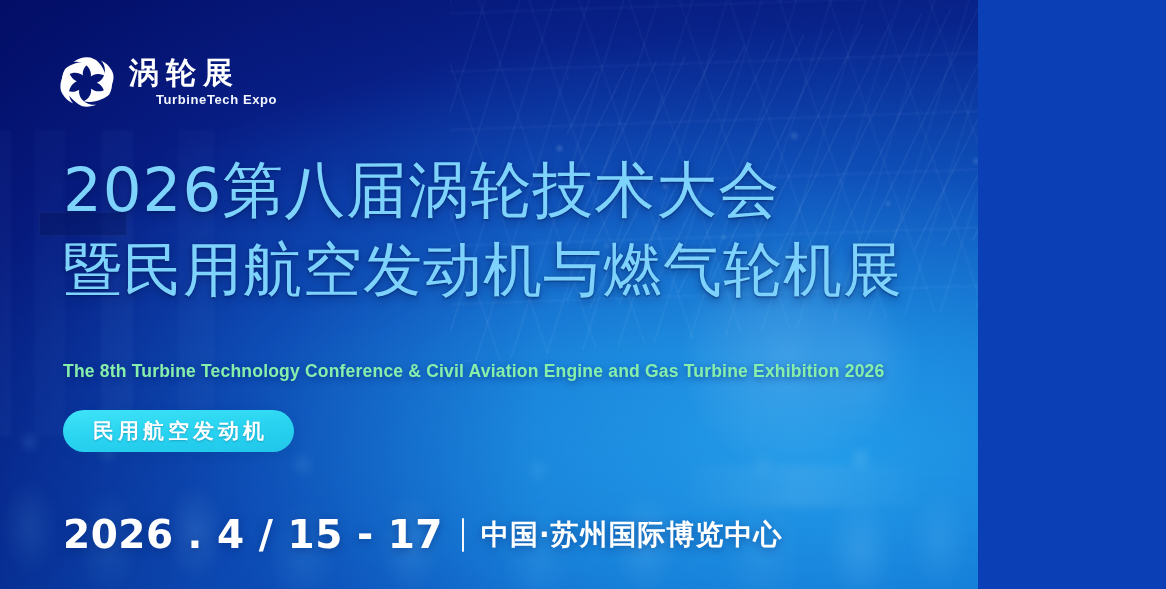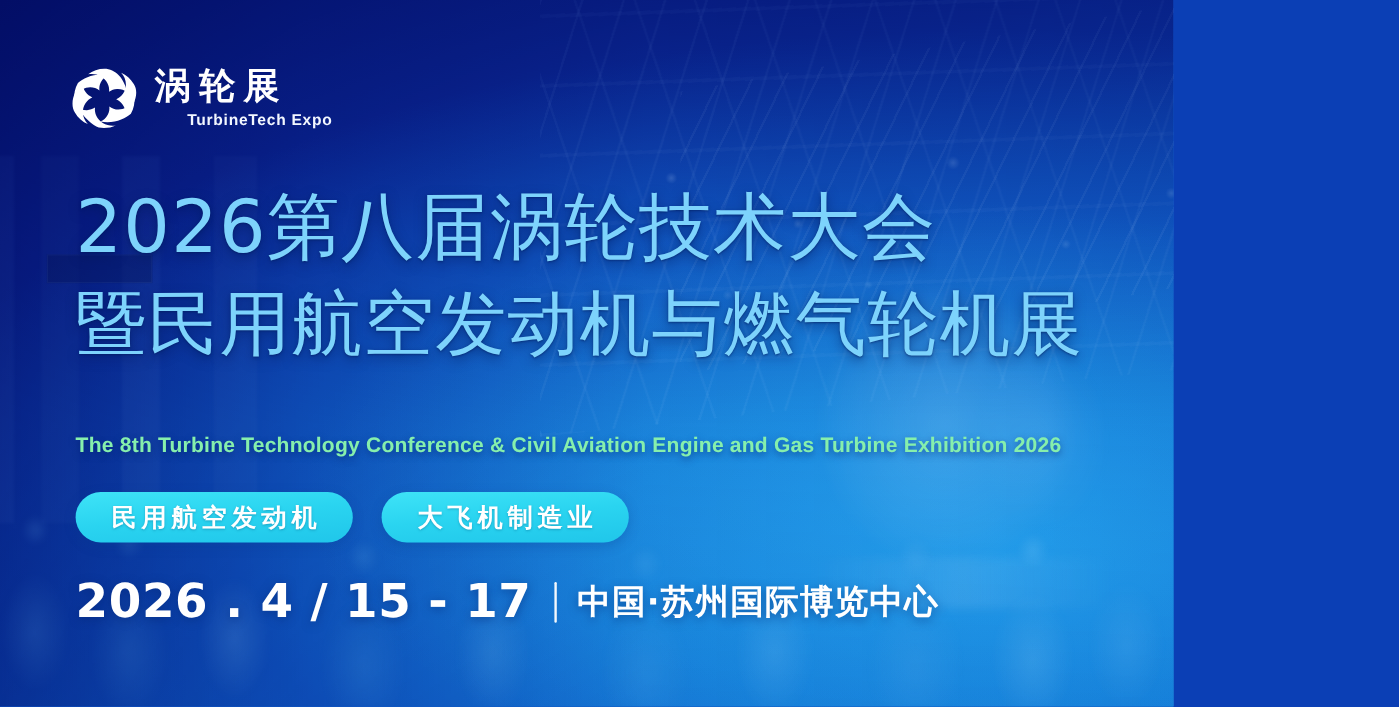--- a/index.html
+++ b/index.html
@@ -177,21 +177,21 @@
   .pill-label {
     font-size:21px; font-weight:700; color:#ffffff;
     letter-spacing:4px; white-space:nowrap;
     font-family:Liberation Serif, serif;
     text-shadow:0 1px 2px rgba(8,90,130,.38);
     text-indent:4px;
   }
 
   
   .footer-row {
-    position:absolute; left:63px; top:479px;
+    position:absolute; left:63px; top:512px;
     display:flex; align-items:center;
   }
   .date-text {
     font-size:39px; font-weight:700; color:#ffffff;
     letter-spacing:.5px; white-space:nowrap;
     font-family:"DejaVu Sans","Liberation Sans",sans-serif;
     text-shadow:0 2px 8px rgba(6,40,115,.5);
   }
   .divider-bar {
     width:2px; height:34px; background:#ffffff;
@@ -245,23 +245,20 @@
       <div class="headline-line headline-line-1">2026第八届涡轮技术大会</div>
       <div class="headline-line headline-line-2">暨民用航空发动机与燃气轮机展</div>
     </div>
 
     <div class="subtitle-en">The 8th Turbine Technology Conference &amp; Civil Aviation Engine and Gas Turbine Exhibition 2026</div>
 
     <div class="pill-row">
       <div class="pill">
         <span class="pill-label">民用航空发动机</span>
       </div>
-      <div class="pill">
-        <span class="pill-label">大飞机制造业</span>
-      </div>
     </div>
 
     <div class="footer-row">
       <span class="date-text">2026 . 4 / 15 - 17</span>
       <span class="divider-bar"></span>
       <span class="venue-text">中国·苏州国际博览中心</span>
     </div>
 
   </div>
 </div>

